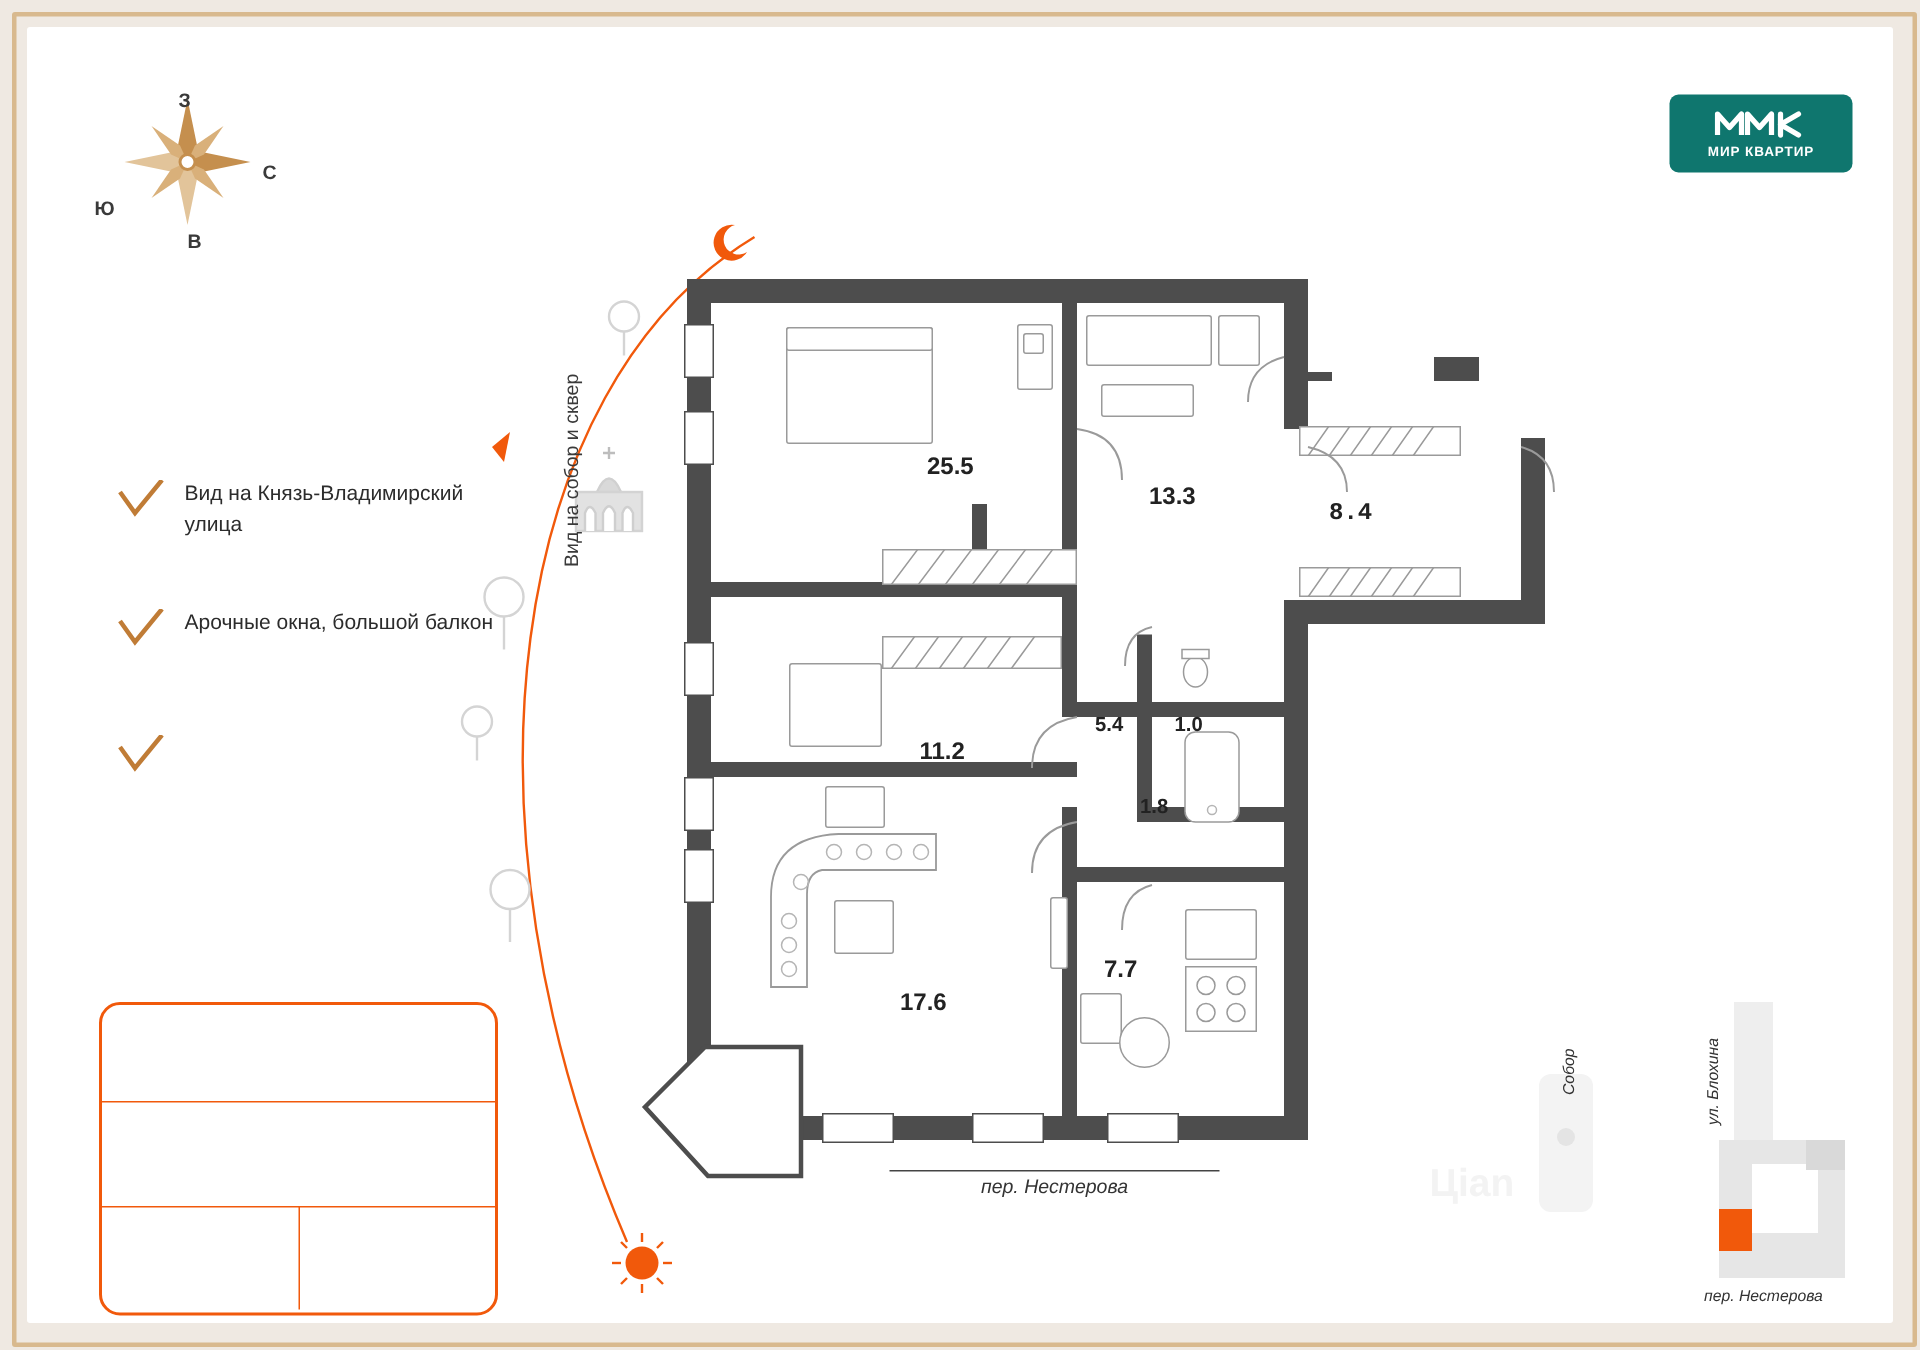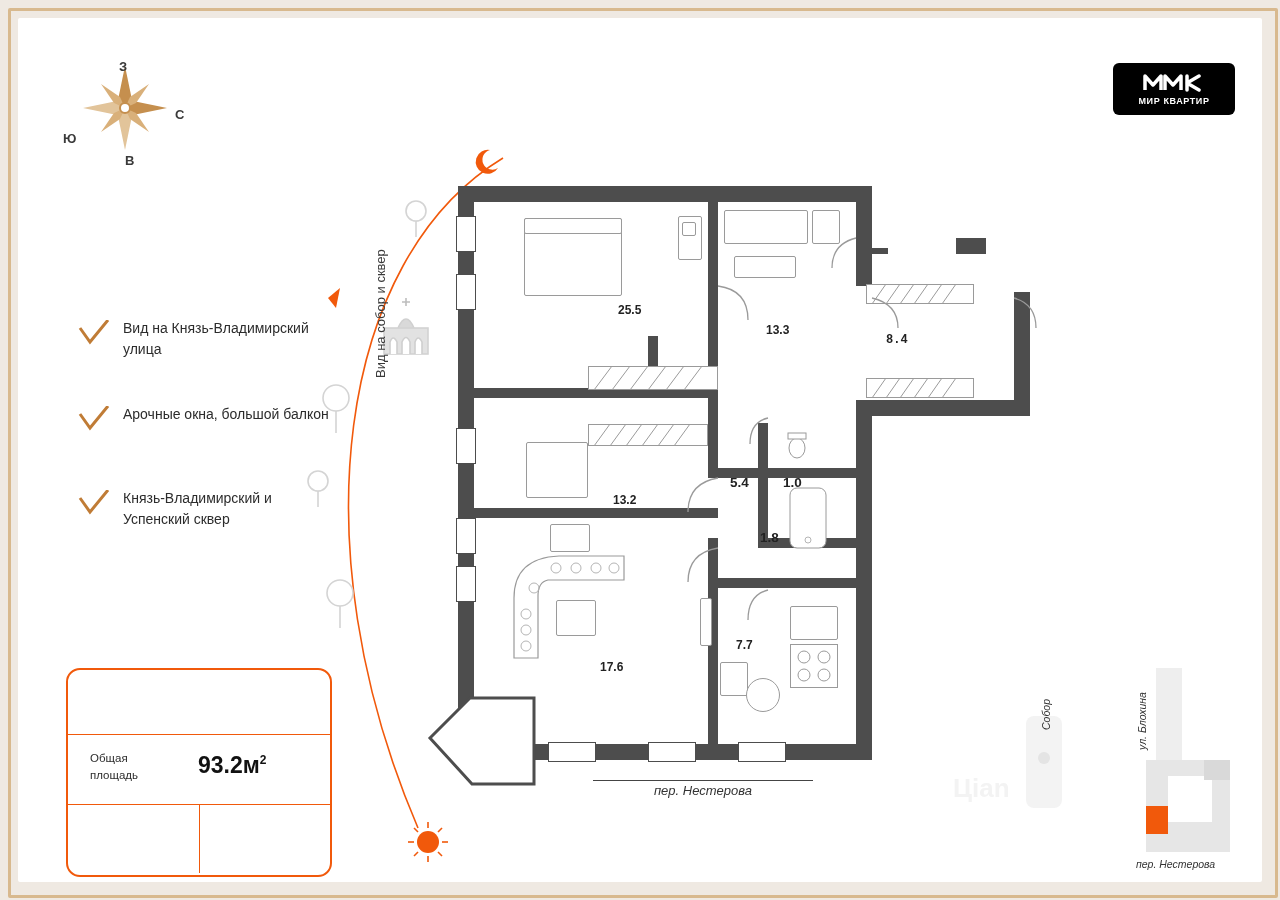--- a/index.html
+++ b/index.html
@@ -25,21 +25,21 @@
   
   .title{
     position:absolute;left:420px;top:52px;width:460px;
     text-align:center;color:#2c2c2c;
     font-size:24px;font-weight:bold;line-height:1.35;
   }
 
   
   .logo{
     position:absolute;left:1095px;top:45px;width:122px;height:52px;
-    background:#000000;border-radius:6px;color:#fff;
+    background:#0f766e;border-radius:6px;color:#fff;
     display:flex;flex-direction:column;align-items:center;justify-content:center;
   }
   .logo-text{font-size:9px;font-weight:bold;letter-spacing:.6px;margin-top:4px;}
 
   
   .compass{position:absolute;left:45px;top:35px;width:140px;height:115px;}
   .compass .lbl{position:absolute;font-size:13px;font-weight:bold;color:#3a3a3a;}
 
   
   .features{position:absolute;left:55px;top:300px;width:260px;}
@@ -61,21 +61,21 @@
   .area-val{position:absolute;left:130px;top:18px;font-size:23px;font-weight:bold;color:#111;}
   .area-val sup{font-size:12px;}
   .bottom-row{position:absolute;left:0;top:134px;width:100%;height:69px;}
   .vsep{position:absolute;left:50%;top:134px;width:1px;height:69px;background:#f1590b;}
 
   
   .plan{position:absolute;left:330px;top:120px;width:720px;height:700px;}
   .wall{position:absolute;background:#4d4d4d;}
   .room{position:absolute;background:#ffffff;}
   .win{position:absolute;background:#ffffff;border:1.5px solid #4d4d4d;box-sizing:border-box;}
-  .area-num{position:absolute;font-size:12px;font-weight:bold;color:#222;}
+  .area-num{position:absolute;font-size:16px;font-weight:bold;color:#222;}
   .area-num.sm{font-size:13.5px;}
 
   .furn{position:absolute;border:1.2px solid #9a9a9a;box-sizing:border-box;background:#fff;border-radius:2px;}
   .furn.r{border-radius:50%;}
 
   
   .arc-svg{position:absolute;left:250px;top:110px;width:360px;height:760px;}
   .vert-label{
     position:absolute;left:355px;top:360px;
     font-size:13px;color:#3a3a3a;
@@ -147,36 +147,26 @@
             </svg>
         </span>
         <span class="txt">Арочные окна, большой балкон</span>
       </div>
       <div class="feature">
         <span class="tick">
           <svg width="32" height="26" viewBox="0 0 32 26">
               <path d="M2 8 L12 22 L30 0" stroke="#c07c36" stroke-width="3" fill="none"></path>
             </svg>
         </span>
-        <span class="txt">Князь-Владимирский и Успенский сквер</span>
       </div>
     </div>
 
     <div class="infobox">
       <div class="hr" style="top:64px;"></div>
 
-      <div class="area-row">
-        <div class="area-lbl">
-          <div>Общая</div>
-          <div>площадь</div>
-        </div>
-        <div class="area-val">
-          <span>93.2м</span><sup>2</sup>
-        </div>
-      </div>
       <div class="hr" style="top:134px;"></div>
       <div class="vsep"></div>
 
       <div class="bottom-row">
         
         
         
         
       </div>
     </div>
@@ -350,21 +340,21 @@
         <path d="M420 280 q-18 4 -18 26" stroke="#9a9a9a" stroke-width="1.3" fill="none"></path>
         <path d="M420 452 q-20 5 -20 30" stroke="#9a9a9a" stroke-width="1.3" fill="none"></path>
         <path d="M508 100 q-24 6 -24 30" stroke="#9a9a9a" stroke-width="1.3" fill="none"></path>
         <path d="M524 160 q26 6 26 30" stroke="#9a9a9a" stroke-width="1.3" fill="none"></path>
         <path d="M666 160 q22 6 22 30" stroke="#9a9a9a" stroke-width="1.3" fill="none"></path>
       </svg>
 
       <span class="area-num" style="left:270px;top:165px;">25.5</span>
       <span class="area-num" style="left:418px;top:170px;margin-top:15px;">13.3</span>
       <span class="area-num" style="left:538px;top:195px;font-family:Liberation Mono, monospace;">8.4</span>
-      <span class="area-num" style="left:265px;top:355px;">13.2</span>
+      <span class="area-num" style="left:265px;top:355px;">11.2</span>
       <span class="area-num sm" style="left:382px;top:337px;">5.4</span>
       <span class="area-num sm" style="left:435px;top:337px;">1.0</span>
       <span class="area-num sm" style="left:412px;top:392px;">1.8</span>
       <span class="area-num" style="left:252px;top:522px;">17.6</span>
       <span class="area-num" style="left:388px;top:500px;">7.7</span>
     </div>
 
     <div class="street-line"></div>
     <div class="street-nesterova">пер. Нестерова</div>
 

